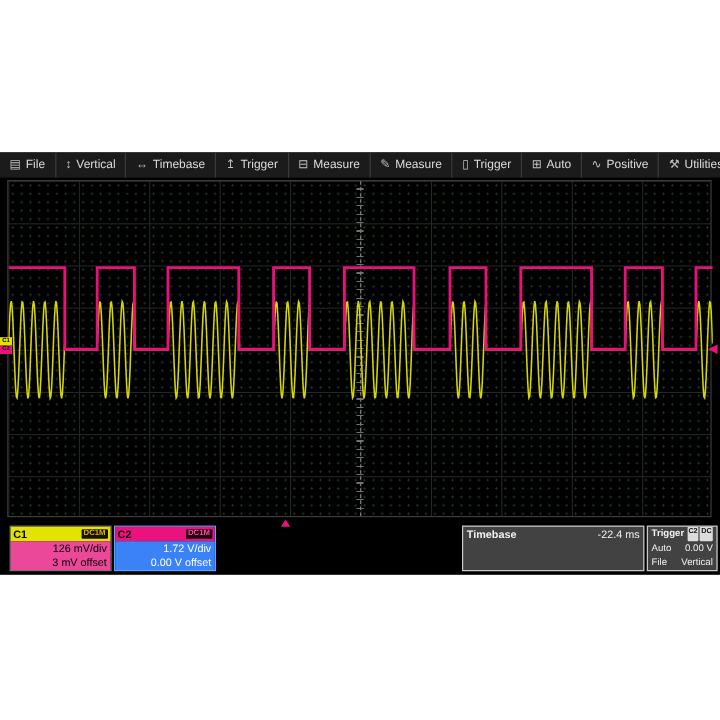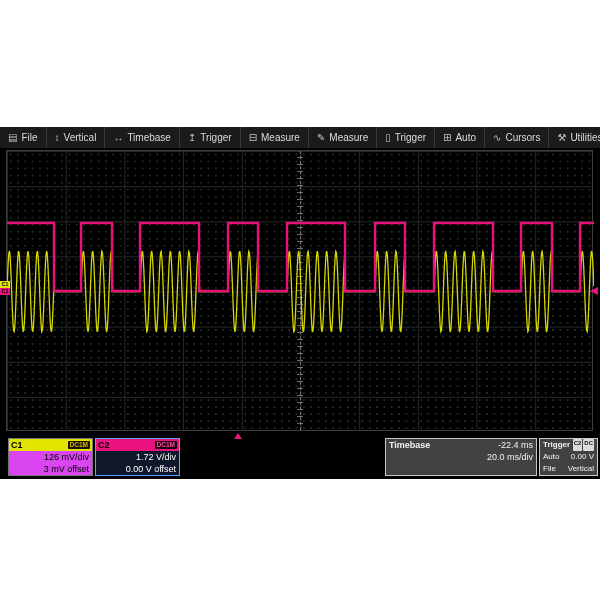--- a/index.html
+++ b/index.html
@@ -46,22 +46,22 @@
   .c1box{left:8px;border:1px solid #777;}
   .c2box{left:95px;border:1px solid #55aaff;}
   .ch-header{height:12px;display:flex;justify-content:space-between;align-items:center;
              padding:0 2px;font-weight:bold;color:#000;}
   .c1box .ch-header{background:#e3e300;}
   .c2box .ch-header{background:#ea127f;}
   .coupling-badge{font-size:6.5px;font-weight:bold;padding:0 2px;border-radius:1px;line-height:8px;}
   .c1box .coupling-badge{background:#181000;color:#d8b400;}
   .c2box .coupling-badge{background:#20000f;color:#ff4da6;}
   .ch-body{height:24px;text-align:right;padding:0 3px;line-height:12px;}
-  .c1box .ch-body{background:#d946ef;color:#000;}
-  .c2box .ch-body{background:#0f172a;color:#fff;}
+  .c1box .ch-body{background:#ec4899;color:#000;}
+  .c2box .ch-body{background:#3b82f6;color:#fff;}
 
   .info-box{position:absolute;top:311px;height:38px;box-sizing:border-box;background:#424242;
             border:1px solid #c8c8c8;color:#f2f2f2;font-size:9px;padding:0 3px;}
   .tb-box{left:385px;width:152px;}
   .trg-box{left:539px;width:59px;font-size:8px;}
   .info-row{display:flex;justify-content:space-between;line-height:12px;}
   .info-row .b{font-weight:bold;}
   .badges{display:flex;gap:1px;}
   .t-badge{background:#dcdcdc;color:#111;font-size:6px;font-weight:bold;
            padding:0 1px;line-height:8px;border-radius:1px;}
@@ -99,21 +99,21 @@
     <div class="menu-item">
       <span class="mi-icon">▯</span>
       <span>Trigger</span>
     </div>
     <div class="menu-item">
       <span class="mi-icon">⊞</span>
       <span>Auto</span>
     </div>
     <div class="menu-item">
       <span class="mi-icon">∿</span>
-      <span>Cursors</span>
+      <span>Positive</span>
     </div>
     <div class="menu-item">
       <span class="mi-icon">⚒</span>
       <span>Utilities</span>
     </div>
 
   </div>
 
   <div class="grid">
     <div class="center-ticks"></div>
@@ -149,24 +149,20 @@
       <div>1.72 V/div</div>
       <div>0.00 V offset</div>
     </div>
   </div>
 
   <div class="info-box tb-box">
     <div class="info-row">
       <span class="b">Timebase</span>
       <span>-22.4 ms</span>
     </div>
-    <div class="info-row">
-      <span></span>
-      <span>20.0 ms/div</span>
-    </div>
   </div>
 
   <div class="info-box trg-box">
     <div class="info-row">
       <span class="b">Trigger</span>
       <span class="badges">
         <span class="t-badge">C2</span>
         <span class="t-badge">DC</span>
       </span>
     </div>

